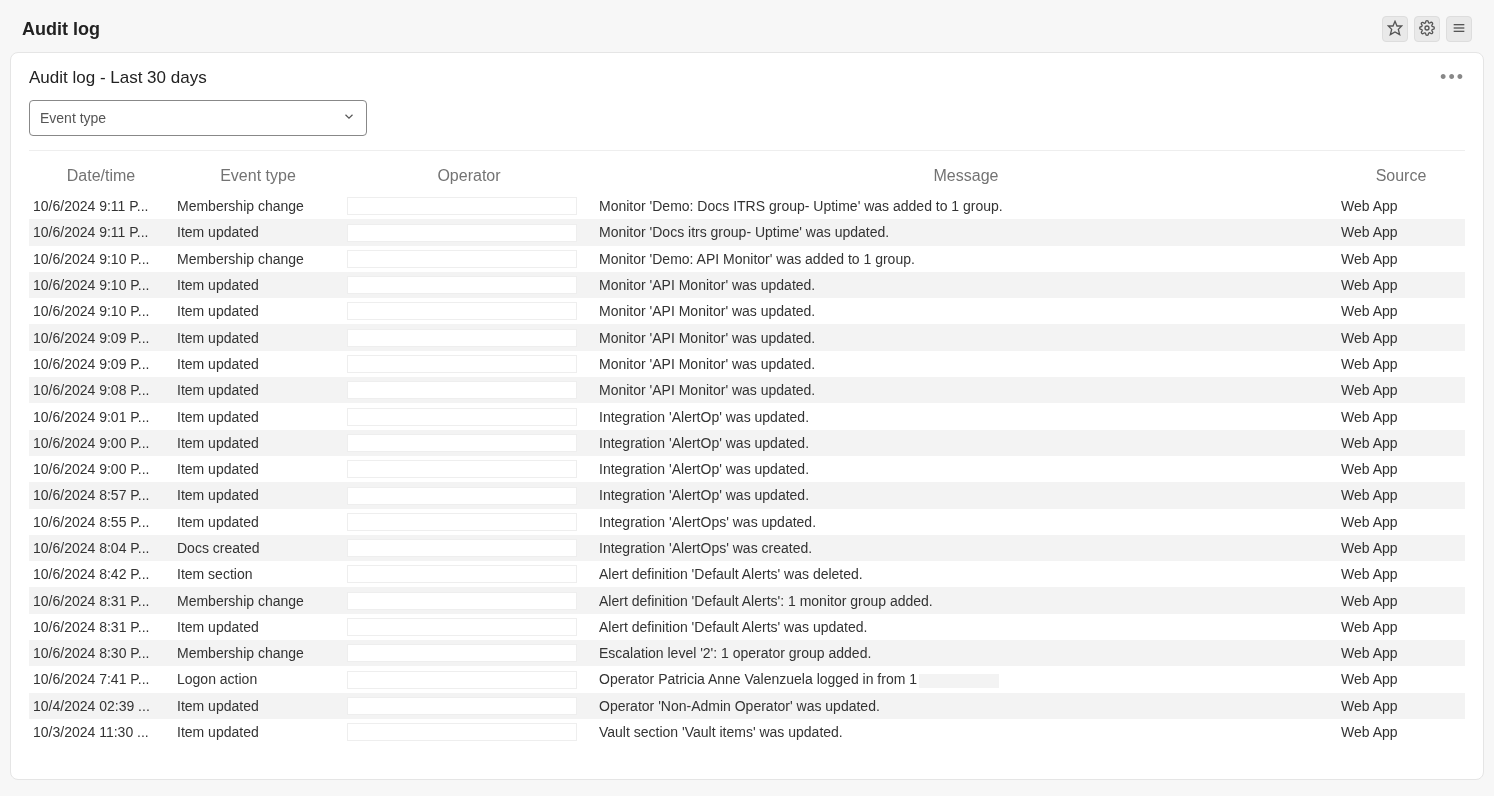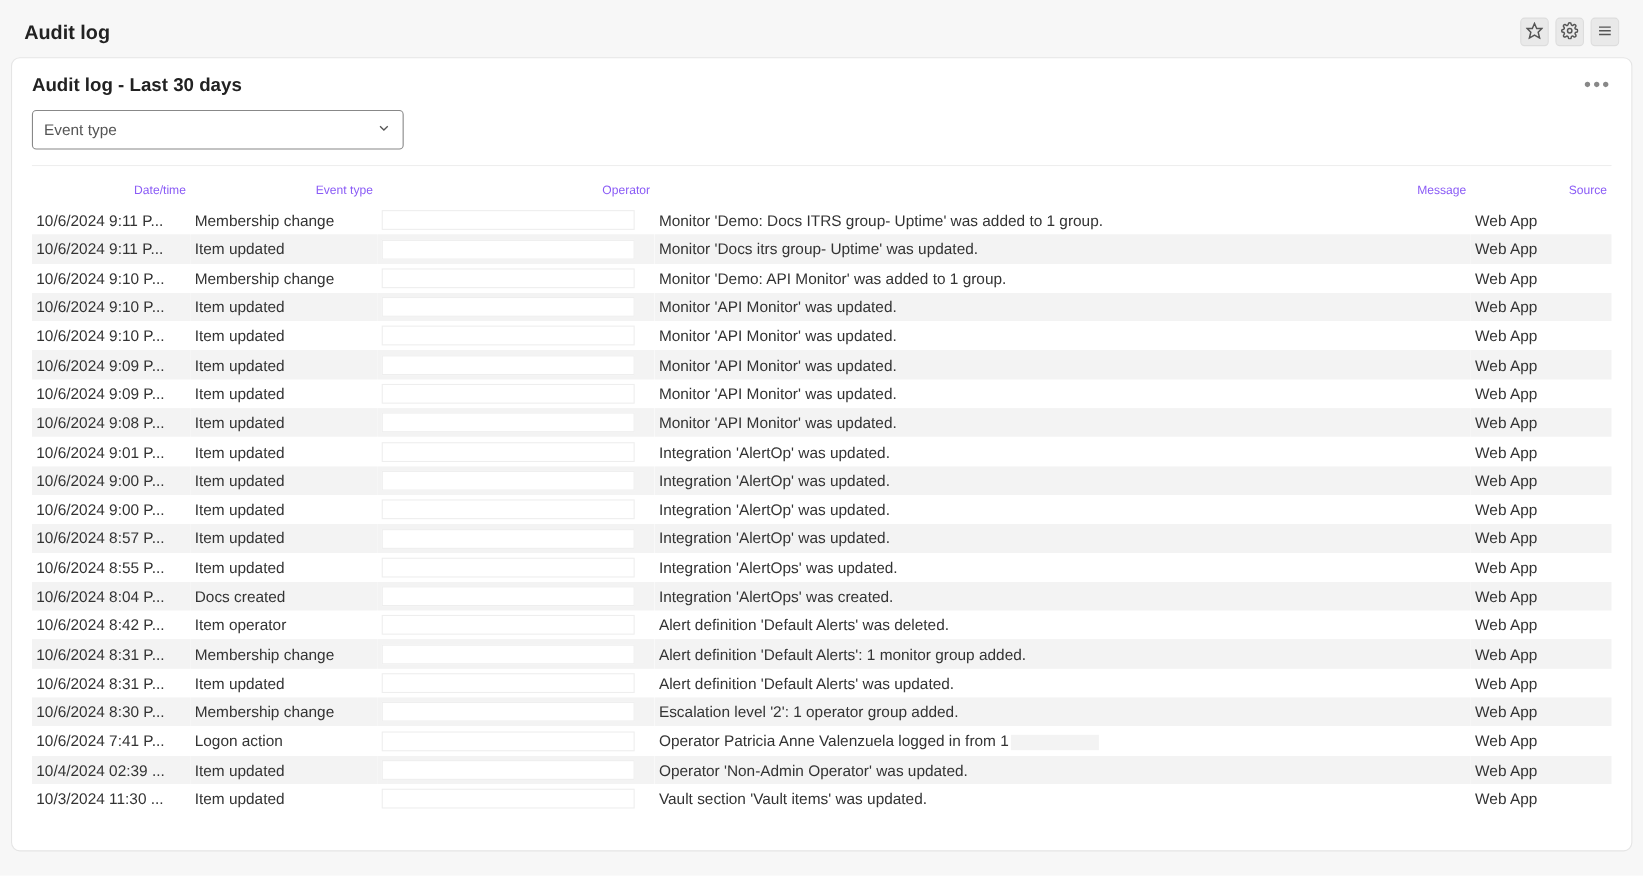--- a/index.html
+++ b/index.html
@@ -49,21 +49,21 @@
     padding: 14px 18px 12px 18px;
   }
   .card-header {
     display: flex;
     justify-content: space-between;
     align-items: center;
     margin-bottom: 12px;
   }
   .card-title {
     font-size: 17px;
-    font-weight: 700;
+    font-weight: 400;
     color: #222;
   }
   .more-btn {
     color: #888;
     font-size: 18px;
     cursor: pointer;
     letter-spacing: 2px;
   }
   .filters {
     display: flex;
@@ -91,24 +91,24 @@
     transform: translateY(-50%);
   }
   .select-wrap .chev svg { width: 14px; height: 14px; stroke: #555; fill:none; }
 
   table.audit {
     width: 100%;
     border-collapse: collapse;
     table-layout: fixed;
   }
   table.audit th {
-    text-align: right;
+    text-align: center;
     font-weight: 400;
-    color: #8b5cf6;
-    font-size: 11px;
+    color: #737373;
+    font-size: 16px;
     padding: 6px 4px 8px 4px;
     cursor: pointer;
   }
   table.audit td {
     padding: 4px 4px;
     font-size: 14px;
     color: #333;
     white-space: nowrap;
     overflow: hidden;
     text-overflow: ellipsis;
@@ -310,21 +310,21 @@
         </tr>
         <tr>
           <td>10/6/2024 8:04 P...</td>
           <td>Docs created</td>
           <td><span class="op-block"></span></td>
           <td>Integration 'AlertOps' was created.</td>
           <td>Web App</td>
         </tr>
         <tr>
           <td>10/6/2024 8:42 P...</td>
-          <td>Item operator</td>
+          <td>Item section</td>
           <td><span class="op-block"></span></td>
           <td>Alert definition 'Default Alerts' was deleted.</td>
           <td>Web App</td>
         </tr>
         <tr>
           <td>10/6/2024 8:31 P...</td>
           <td>Membership change</td>
           <td><span class="op-block"></span></td>
           <td>Alert definition 'Default Alerts': 1 monitor group added.</td>
           <td>Web App</td>

